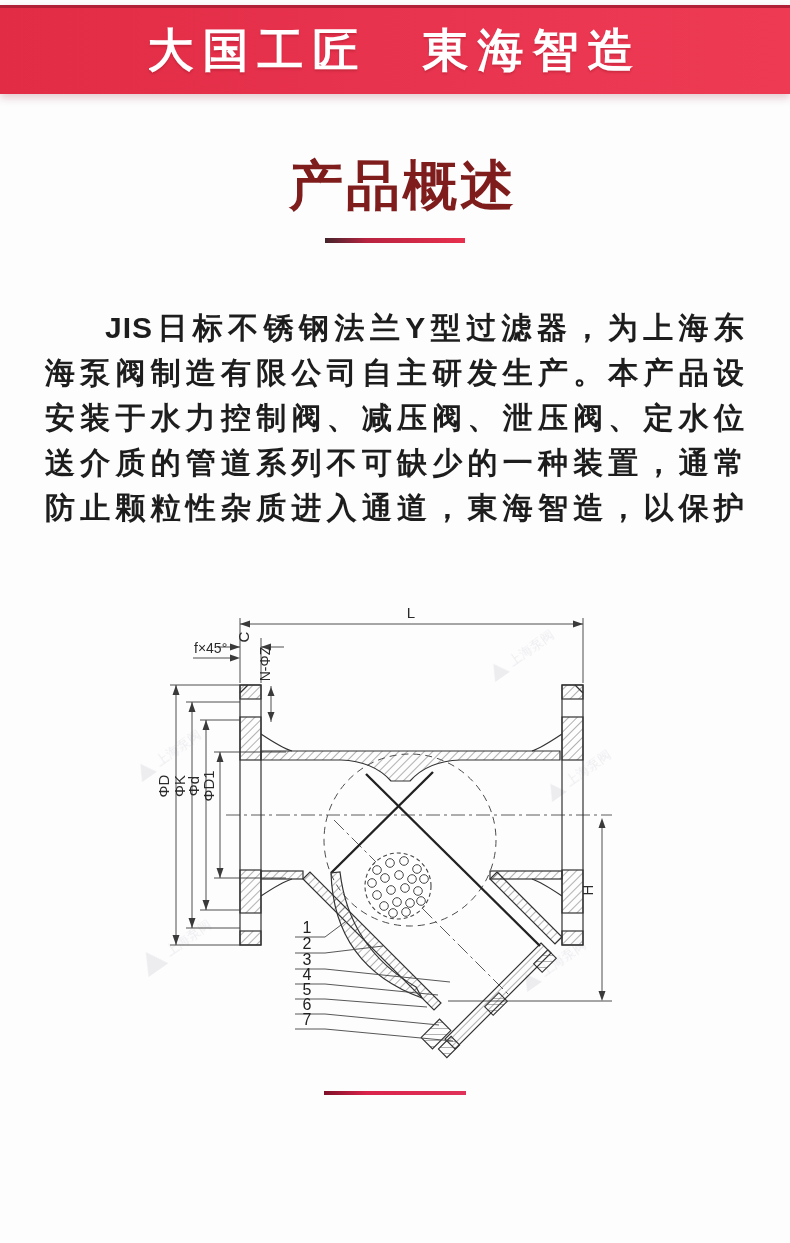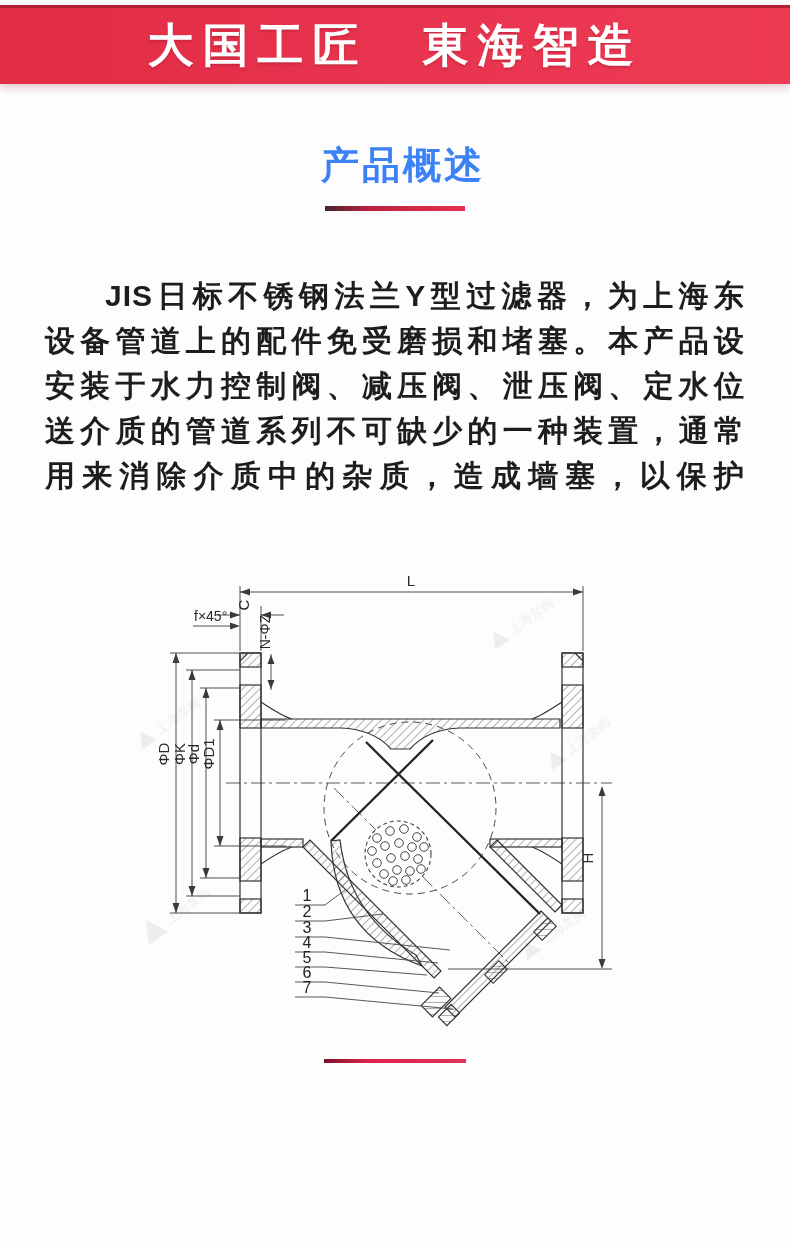--- a/index.html
+++ b/index.html
@@ -5,34 +5,34 @@
   * { margin:0; padding:0; box-sizing:border-box; }
   html,body { width:790px; }
   body {
     width:790px; height:1243px; overflow:hidden;
     background:#fdfdfe;
     font-family:"Liberation Sans","DejaVu Sans",sans-serif;
     color:#1a1a1a;
   }
   
   .banner{
-    margin-top:5px; height:79px;
+    margin-top:5px; height:89px;
     border-top:3px solid #b02036;
     background:linear-gradient(90deg,#e22c45 0%, #e93450 55%, #ee3b53 100%);
     display:flex; align-items:center; justify-content:center;
     box-shadow:0 4px 8px rgba(140,25,45,.22);
   }
   .banner-title{
     color:#fff; font-size:46px; font-weight:700; letter-spacing:9px;
     text-shadow:0 2px 2px rgba(120,10,25,.25);
     white-space:nowrap;
   }
   
   .section-head{ margin-top:56px; text-align:center; }
-  .section-title{ font-size:38px; font-weight:700; color:#3b82f6; letter-spacing:3px;margin-left:16px; }
+  .section-title{ font-size:54px; font-weight:700; color:#7f1d1d; letter-spacing:3px;margin-left:16px; }
   .title-underline{
     width:140px; height:5px; margin:15px auto 0;
     background:linear-gradient(90deg,#45242c 0%, #b82340 30%, #e8304e 100%);
   }
   
   .para{ margin-top:62px; padding:0 45px;font-weight:bold; }
   .para-line{
     font-size:30px; line-height:45px; color:#1d1d1d;
     letter-spacing:1px;
     text-align:justify; text-align-last:justify;
@@ -56,24 +56,24 @@
   <div class="banner-title">大国工匠　東海智造</div>
 </header>
 
 <section class="section-head">
   <h2 class="section-title">产品概述</h2>
   <div class="title-underline"></div>
 </section>
 
 <section class="para">
   <div class="para-line first">JIS日标不锈钢法兰Y型过滤器，为上海东</div>
-  <div class="para-line">设备管道上的配件免受磨损和堵塞。本产品设</div>
+  <div class="para-line">海泵阀制造有限公司自主研发生产。本产品设</div>
   <div class="para-line">安装于水力控制阀、减压阀、泄压阀、定水位</div>
   <div class="para-line">送介质的管道系列不可缺少的一种装置，通常</div>
-  <div class="para-line">用来消除介质中的杂质，造成墙塞，以保护</div>
+  <div class="para-line">防止颗粒性杂质进入通道，東海智造，以保护</div>
 </section>
 
 <div class="drawing">
 <svg width="600" height="545" viewBox="0 0 600 545" xmlns="http://www.w3.org/2000/svg">
   <defs>
     <pattern id="hatch" width="6" height="6" patternUnits="userSpaceOnUse" patternTransform="rotate(45)">
       <line x1="0" y1="0" x2="0" y2="6" stroke="#555" stroke-width="0.9"></line>
     </pattern>
   </defs>
 

